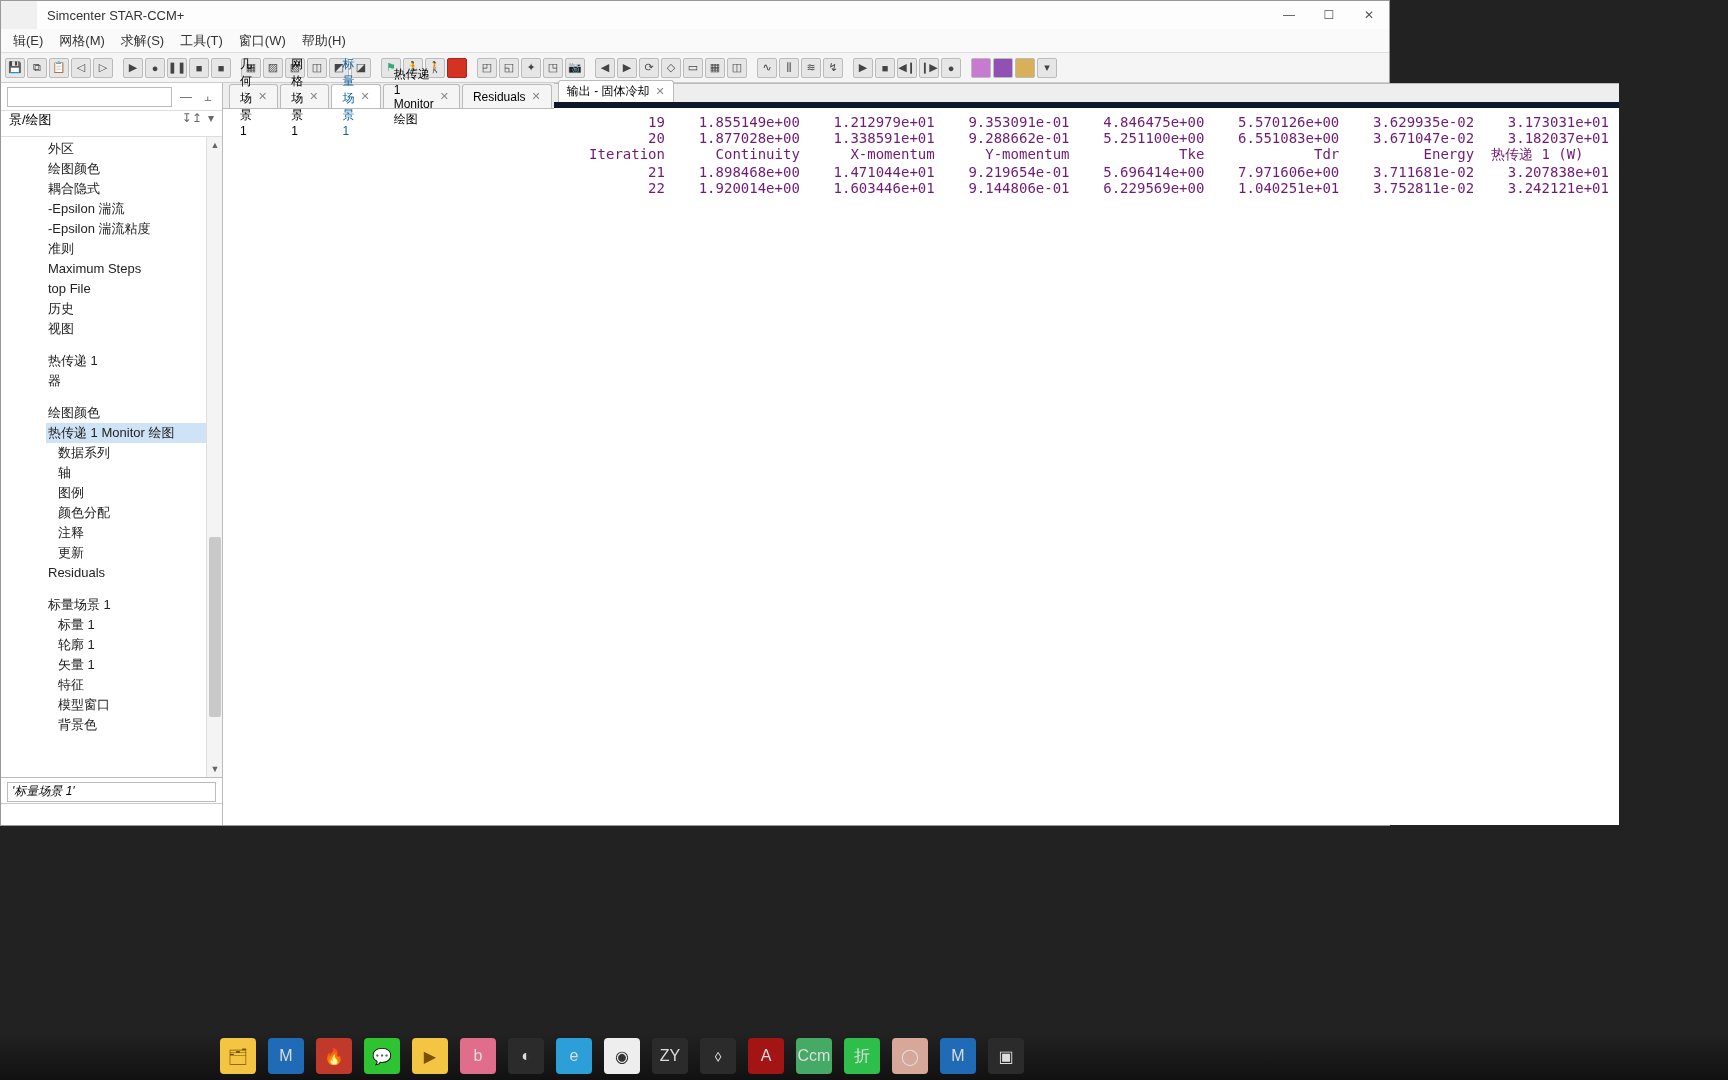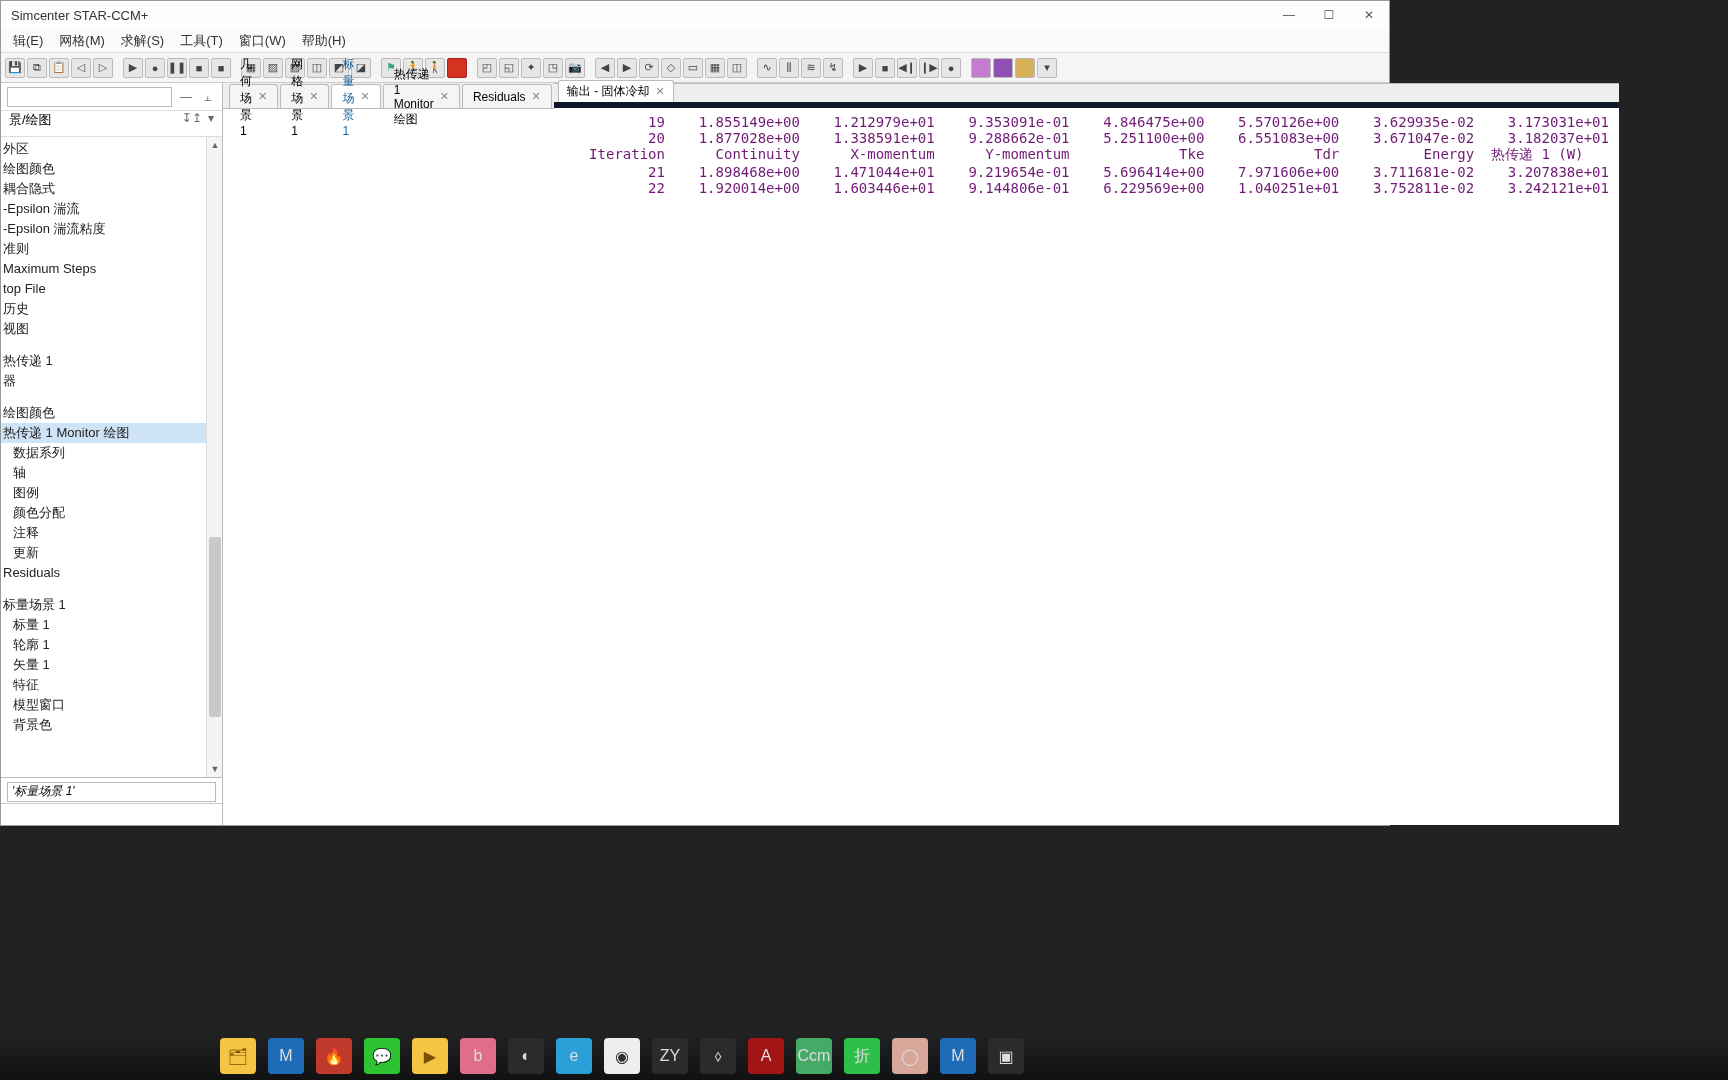--- a/index.html
+++ b/index.html
@@ -1,39 +1,39 @@
 <!DOCTYPE html>
 <html><head>
 <meta charset="utf-8">
 <style>
   * { margin:0; padding:0; box-sizing:border-box; font-family:"Microsoft YaHei","Segoe UI",Arial,sans-serif; }
   body { background:#222; width:1728px; height:1080px; overflow:hidden; }
   .app-window { position:absolute; left:0; top:0; width:1390px; height:826px; background:#f0f0f0; border:1px solid #999; }
-  .titlebar { height:28px; background:#fdfdfd; display:flex; align-items:center; padding:0 10px; font-size:13px; color:#333; position:relative; }
+  .titlebar { height:28px; background:#fdfdfd; display:flex; align-items:center; padding:0 10px; font-size:13px; color:#333; position:relative;margin-left:36px; }
   .titlebar .win-controls { position:absolute; right:0; top:0; display:flex; height:28px; }
   .titlebar .win-controls div { width:40px; display:flex; align-items:center; justify-content:center; cursor:pointer; font-size:12px; color:#555;}
   .menubar { height:24px; background:#fafafa; display:flex; align-items:center; padding:0 4px; font-size:13px; color:#333; border-bottom:1px solid #ddd; }
   .menubar span { padding:2px 8px; cursor:pointer;text-align:right; }
   .toolbar { height:30px; background:#f5f5f5; border-bottom:1px solid #ccc; display:flex; align-items:center; padding:0 4px; gap:2px; overflow:hidden; }
   .toolbar .tbtn { width:20px; height:20px; background:#e6e6e6; border:1px solid #bbb; border-radius:2px; display:flex; align-items:center; justify-content:center; font-size:11px; color:#444; cursor:pointer;}
   .toolbar .sep { width:2px; height:20px; margin:0 2px; }
   .toolbar .tbtn.red { background:#d43322; border-color:#a22; }
   .toolbar .tbtn.flag { color:#3a7; }
   .toolbar .tbtn.purple1 { background:#c77bd0; }
   .toolbar .tbtn.purple2 { background:#9150b3; }
   .toolbar .tbtn.orange { background:#d8b05a; }
 
   .content { display:flex; height:calc(100% - 28px - 24px - 30px); }
   .side { width:234px; background:#fff; border-right:1px solid #bbb; display:flex; flex-direction:column; }
   .side-filter { height:28px; display:flex; align-items:center; padding:3px 6px; gap:6px; border-bottom:1px solid #ddd; }
   .side-filter input { flex:1; height:20px; border:1px solid #bbb; font-size:12px; padding:0 4px; }
   .side-filter .mini { width:16px; height:16px; display:flex; align-items:center; justify-content:center; font-size:12px; color:#666; cursor:pointer;}
   .side-head { height:26px; display:flex; align-items:flex-start; justify-content:space-between; padding:0 8px; font-size:13px; font-weight:400; border-bottom:1px solid #ddd; }
   .side-head .ctrls { display:flex; gap:6px; font-size:12px; color:#666; }
-  .tree-wrap { flex:1; overflow:hidden; position:relative; }
+  .tree-wrap { flex:1; overflow:hidden; position:relative;margin-left:45px; }
   .tree { padding:2px 4px 4px 0; font-size:13px; line-height:20px; color:#222; height:100%; overflow:hidden; }
   .tree .node { padding-left:2px; white-space:nowrap; cursor:pointer;}
   .tree .node.lvl1 { padding-left:12px; }
   .tree .node.sel { background:#cfe3f6; }
   .tree .group { margin-top:12px; }
   .scrollbar { position:absolute; right:0; top:0; width:16px; height:100%; background:#f4f4f4; border-left:1px solid #ddd; }
   .scrollbar .up,.scrollbar .down{position:absolute;left:0;width:16px;height:16px;display:flex;align-items:center;justify-content:center;font-size:9px;color:#666;}
   .scrollbar .up{top:0;} .scrollbar .down{bottom:0;}
   .scrollbar .thumb{position:absolute;left:2px;width:12px;background:#c9c9c9;border-radius:2px;}
   .prop-box { height:26px; border-top:1px solid #bbb; padding:3px 6px; }

